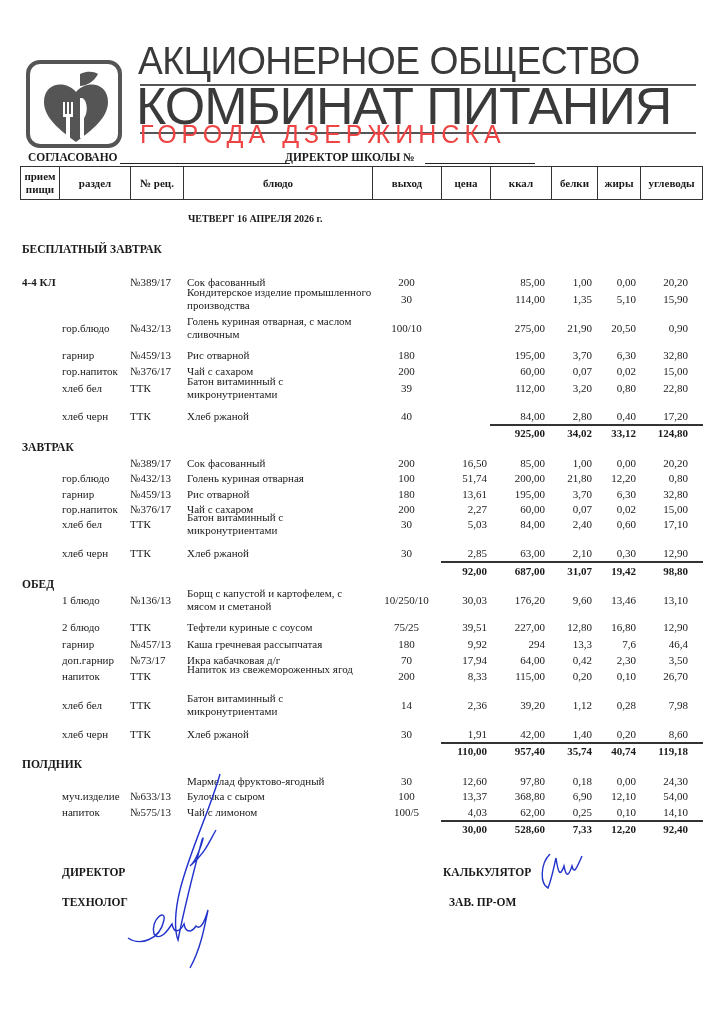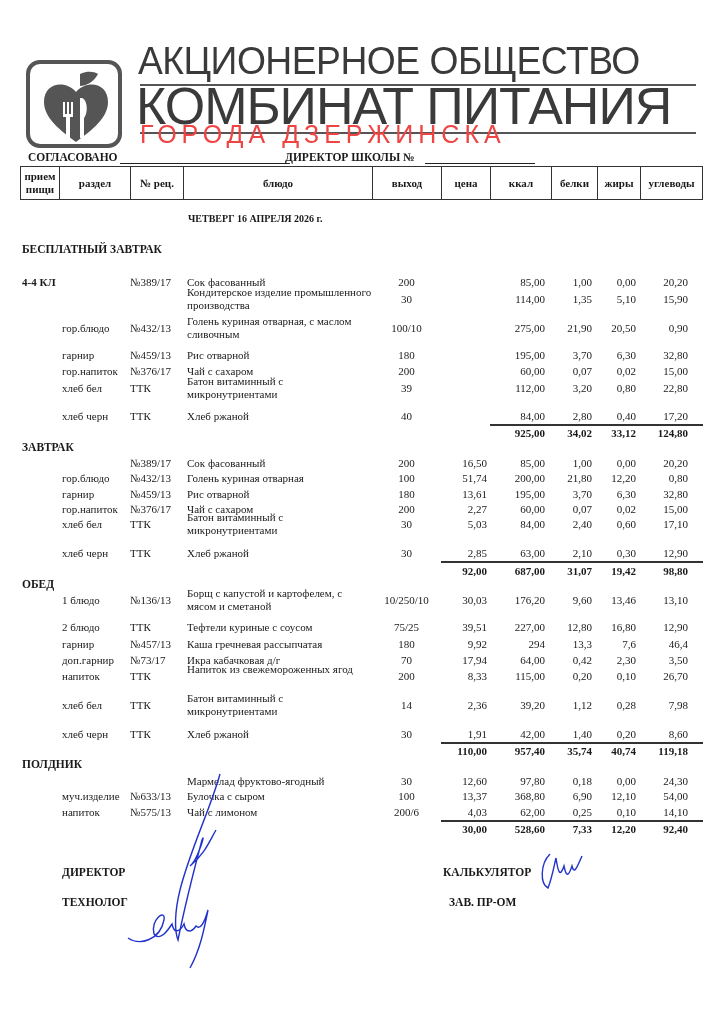--- a/index.html
+++ b/index.html
@@ -357,21 +357,21 @@
       <div class="cell c-price">13,37</div>
       <div class="cell c-kcal">368,80</div>
       <div class="cell c-prot">6,90</div>
       <div class="cell c-fat">12,10</div>
       <div class="cell c-carb">54,00</div>
     </div>
     <div class="row" style="top: 806px;">
       <div class="cell c-cat">напиток</div>
       <div class="cell c-rec">№575/13</div>
       <div class="cell c-dish">Чай с лимоном</div>
-      <div class="cell c-out">200/6</div>
+      <div class="cell c-out">100/5</div>
       <div class="cell c-price">4,03</div>
       <div class="cell c-kcal">62,00</div>
       <div class="cell c-prot">0,25</div>
       <div class="cell c-fat">0,10</div>
       <div class="cell c-carb">14,10</div>
     </div>
     <div class="total-line" style="top: 820px; left: 441px; width: 262px;"></div>
     <div class="row total-row" style="top: 823px;">
       <div class="cell c-price">30,00</div>
       <div class="cell c-kcal">528,60</div>

